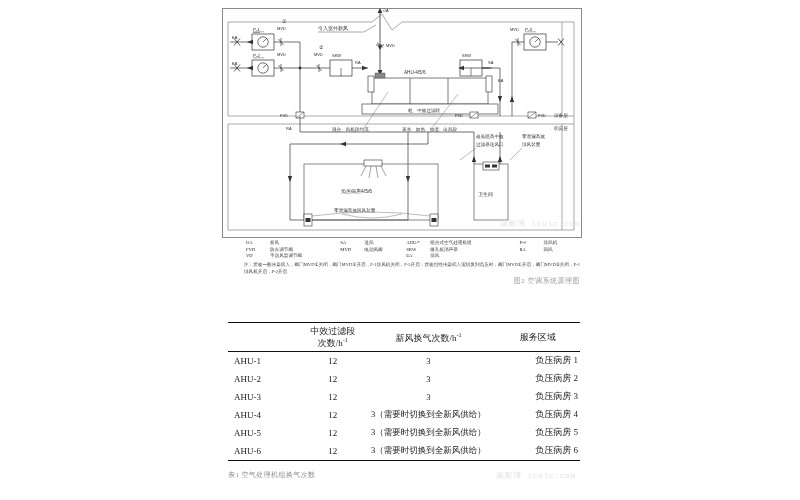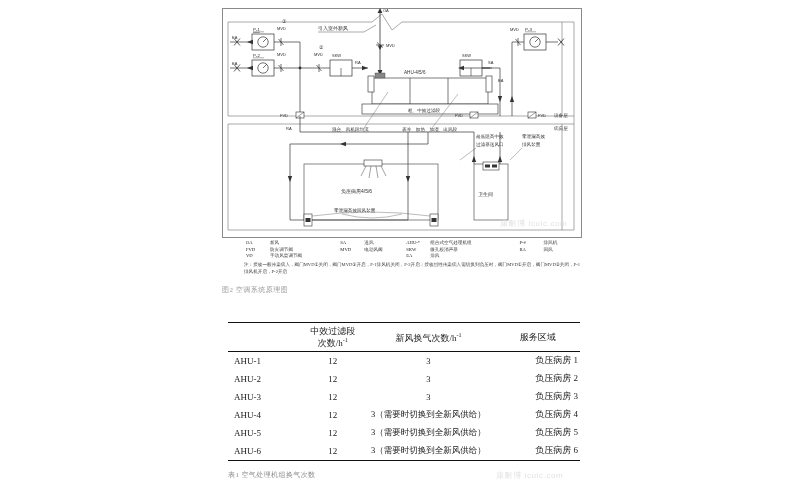--- a/index.html
+++ b/index.html
@@ -16,22 +16,22 @@
   
   .figure{
     position:absolute;left:222px;top:4px;width:360px;height:280px;
   }
   .fig-frame{
     position:absolute;left:0;top:4px;width:358px;height:228px;
     border:1px solid #8a8a8a;background:#fff;
   }
   .svgwrap{position:absolute;left:0;top:0;width:358px;height:232px;}
   .fig-caption{
-    position:absolute;left:0;top:281px;width:358px;
-    text-align:left;font-size:7px;color:#9a9a9a;letter-spacing:.5px;
+    position:absolute;left:0;top:272px;width:358px;
+    text-align:right;font-size:7px;color:#9a9a9a;letter-spacing:.5px;
   }
 
   
   .legend{
     position:absolute;left:24px;top:236px;width:330px;
     font-size:4.6px;line-height:1.45;color:#3a3a3a;
   }
   .legend-table{width:100%;border-collapse:collapse;}
   .legend-table td{padding:0 2px 0 0;vertical-align:top;white-space:nowrap;}
   .lg-code{width:22px;color:#222;}
@@ -64,21 +64,21 @@
   table.data tbody td.c-zone{width:86px;text-align:right;}
   .rule-bottom{border-top:1.6px solid #111;height:0;line-height:0;font-size:0;}
   .tbl-caption{
     margin-top:9px;text-align:left;font-size:7px;color:#8d8d8d;letter-spacing:.4px;
   }
   sup{font-size:.68em;vertical-align:super;}
 
   
   .wm{
     position:absolute;font-size:8px;color:#e2e2e2;letter-spacing:.6px;
-    font-family:Liberation Sans, sans-serif;pointer-events:none;user-select:none;
+    font-family:Liberation Mono, monospace;pointer-events:none;user-select:none;
   }
   .wm-fig{left:500px;top:218px;}
   .wm-tbl{left:496px;top:470px;}
 
   
   text{font-family:"Liberation Sans","DejaVu Sans",sans-serif;fill:#2e2e2e;}
 </style>
 </head>
 <body>
 

